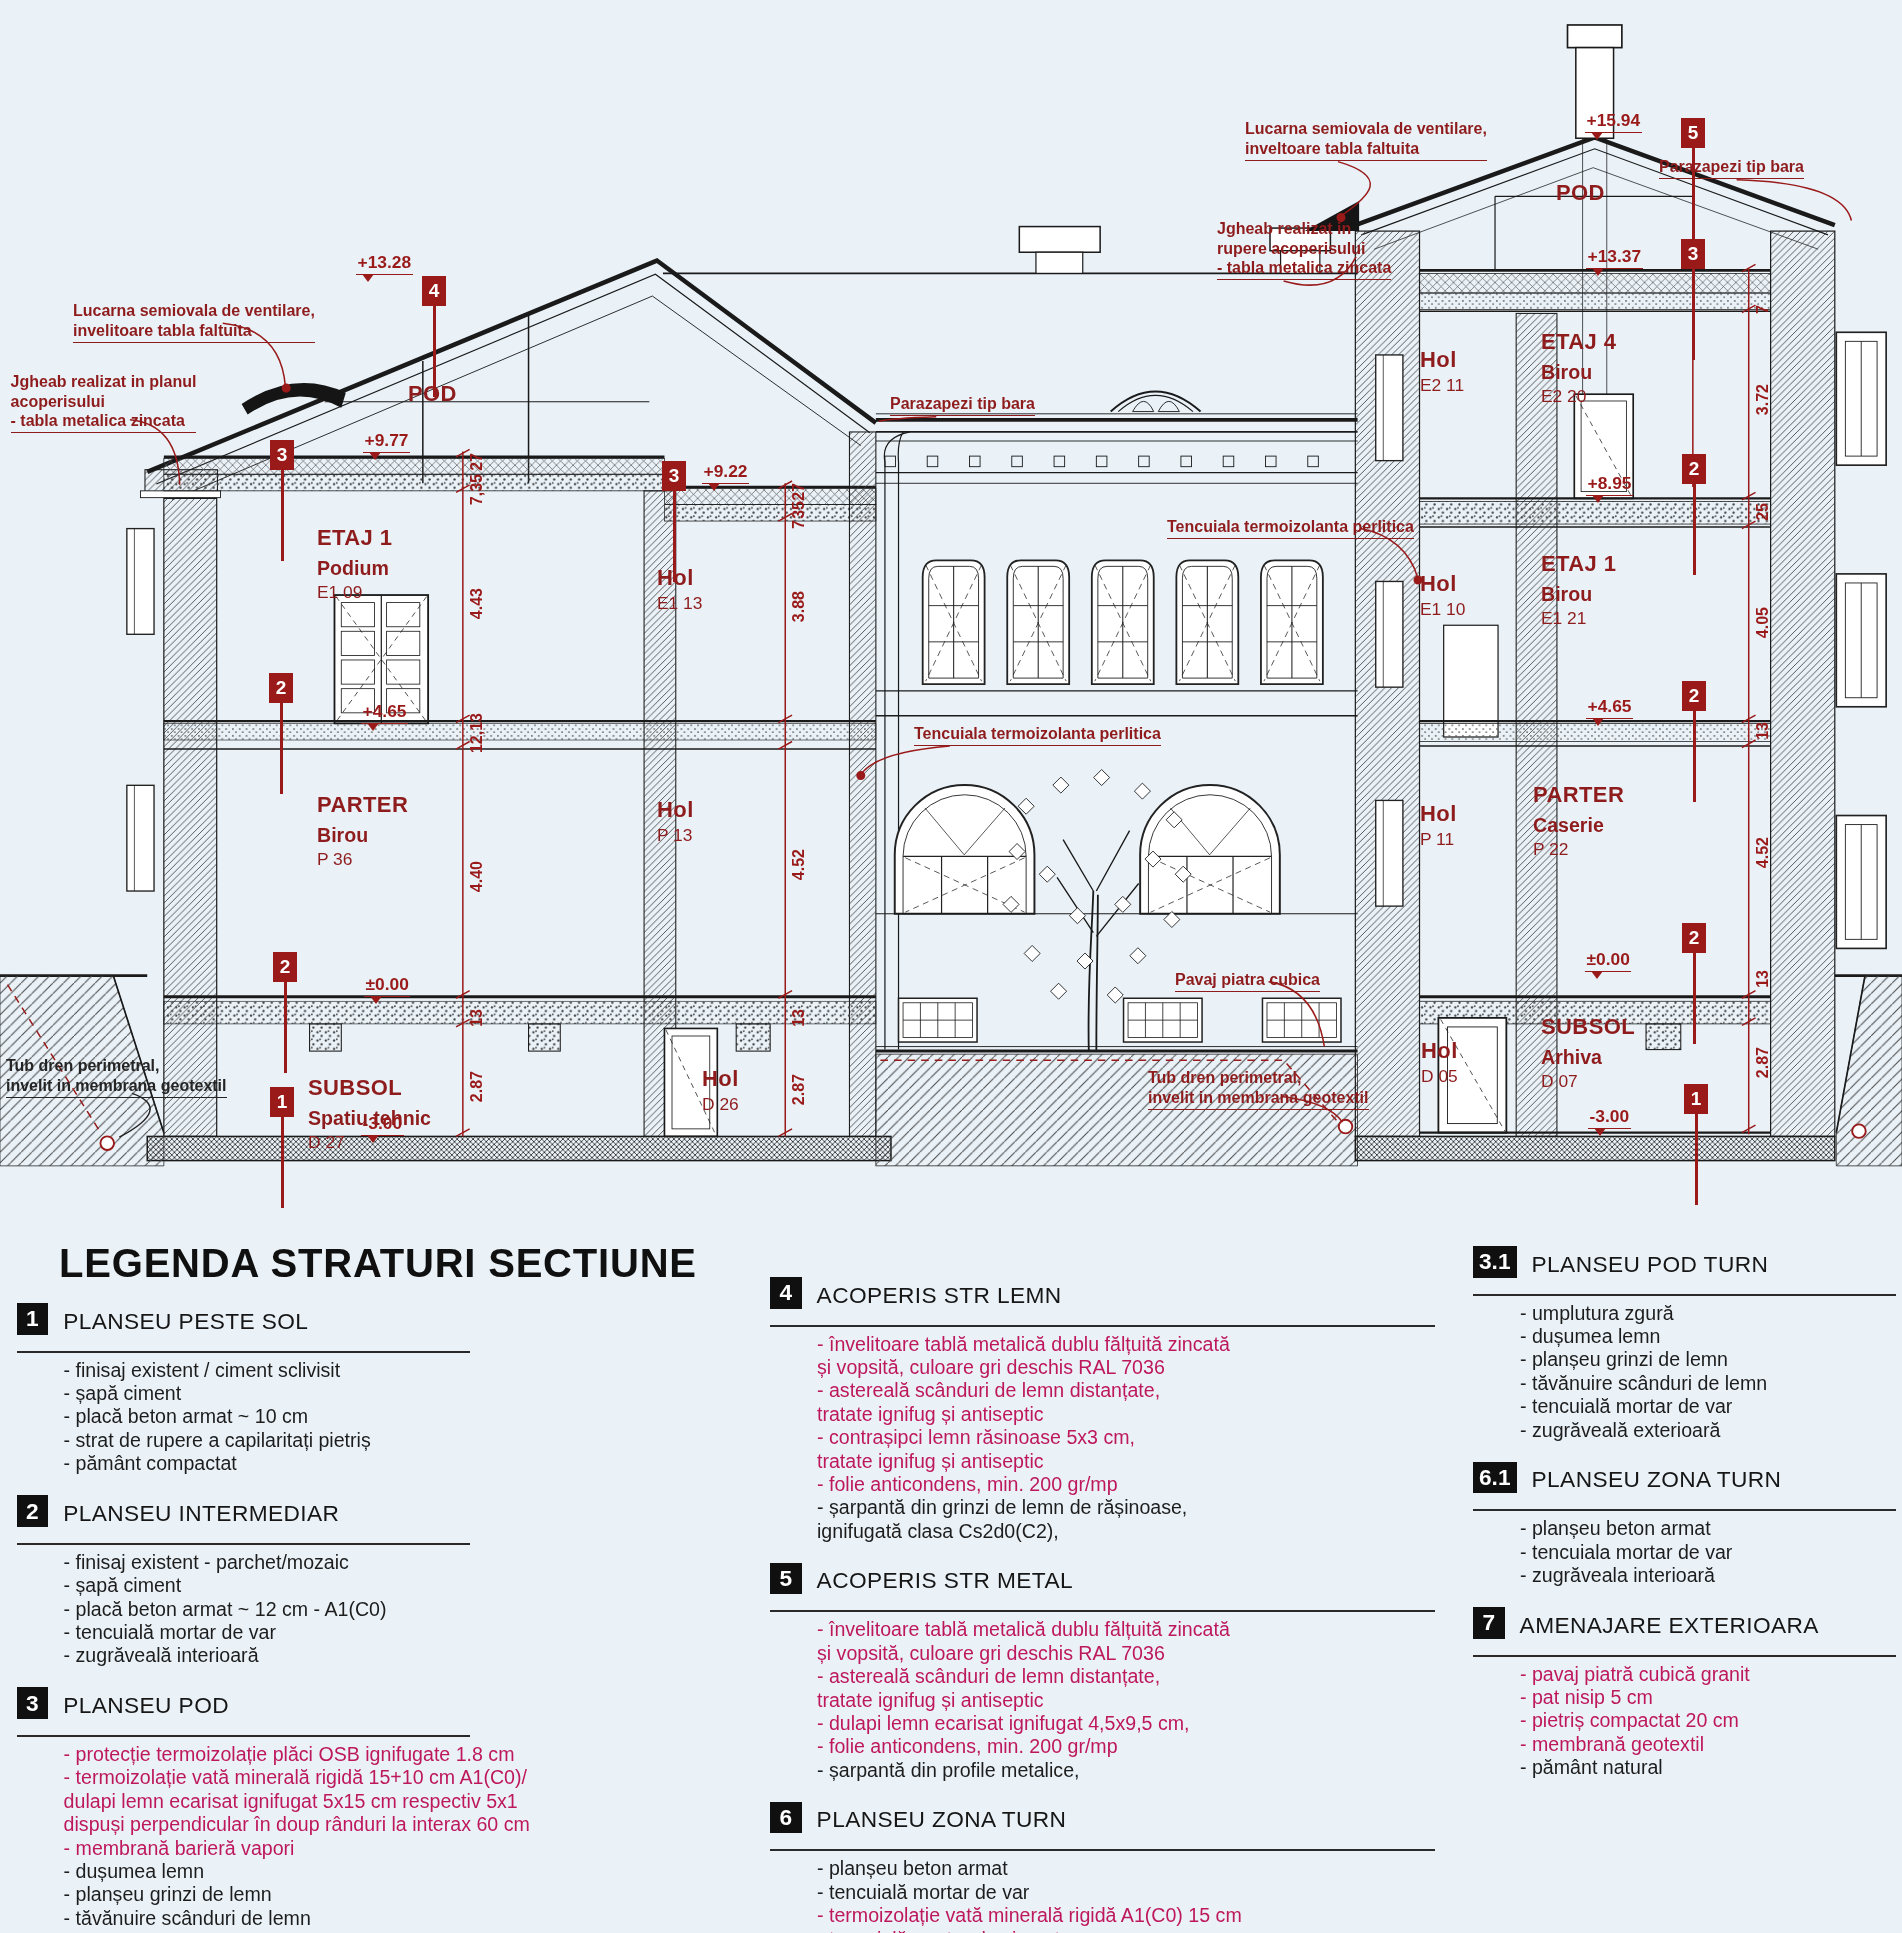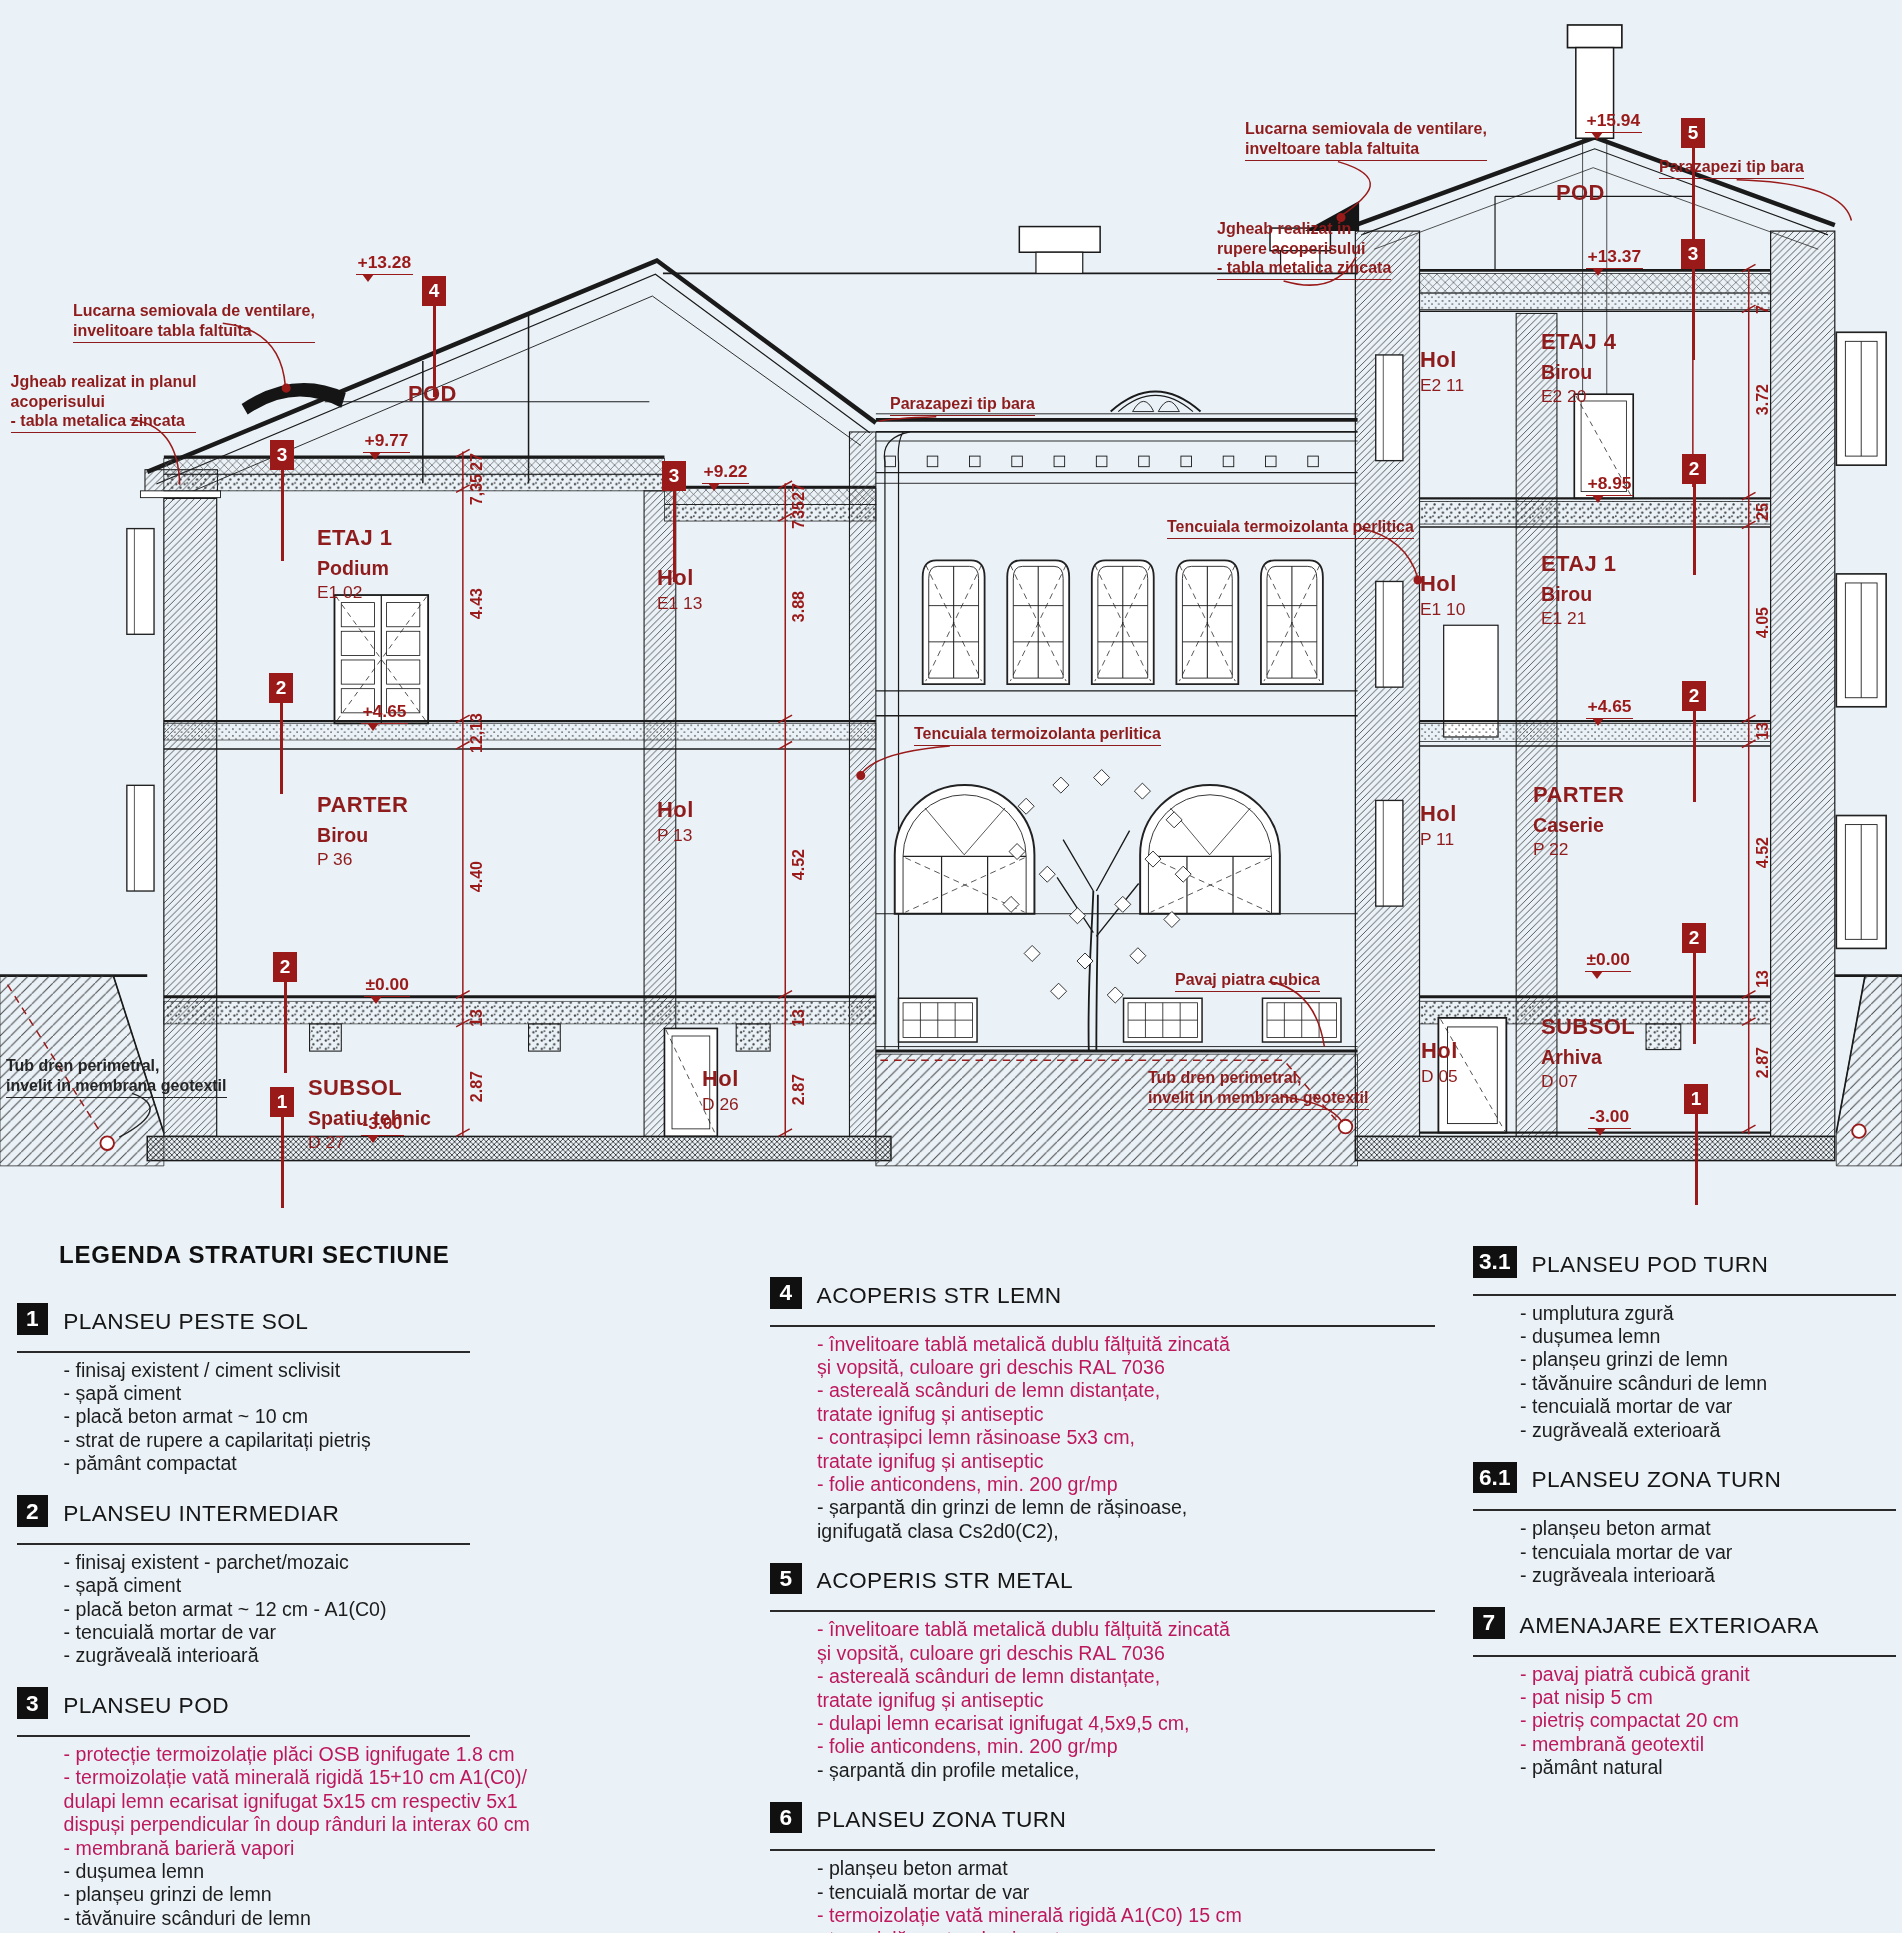--- a/index.html
+++ b/index.html
@@ -13,21 +13,21 @@
   .room .r3{font-size:17.4px;font-weight:400;margin-top:1.5px;}
   .lvl{position:absolute;color:#9a1a1a;font-size:17.4px;font-weight:700;border-bottom:1.5px solid #9a1a1a;padding:0 1.5px 0.8px 1.5px;white-space:nowrap;}
   .lvl::after{content:'';position:absolute;left:6px;top:100%;border:6px solid transparent;border-top:8.3px solid #9a1a1a;}
   .marker{position:absolute;background:#9a1a1a;color:#fff;font-size:19px;font-weight:700;width:24px;height:30px;display:flex;align-items:center;justify-content:center;}
   .marker::after{content:'';position:absolute;top:100%;left:11.3px;width:2.3px;height:91px;background:#9a1a1a;}
   .dim{position:absolute;color:#9a1a1a;font-size:16px;font-weight:700;writing-mode:vertical-rl;transform:rotate(180deg);white-space:nowrap;}
   .co{position:absolute;color:#8f1c1c;font-weight:700;font-size:16px;line-height:19.6px;border-bottom:1.9px solid #8f1c1c;padding-bottom:1.5px;white-space:nowrap;}
   .co.black{color:#242424;border-color:#242424;}
   
   #legend{position:absolute;left:0;top:1208px;width:1902px;}
-  .legend-title{position:absolute;left:59px;top:33px;font-size:24px;font-weight:700;color:#101010;letter-spacing:0.8px;}
+  .legend-title{position:absolute;left:59px;top:33px;font-size:40px;font-weight:700;color:#101010;letter-spacing:0.8px;}
   .lcol{position:absolute;top:0;}
   #lcol-0{left:16.6px;width:453px;top:95px;}
   #lcol-1{left:770px;width:665px;top:69px;}
   #lcol-2{left:1473px;width:423px;top:38px;}
   .lsec{margin-bottom:19.6px;}
   .lsec-head{display:flex;align-items:flex-end;gap:15px;border-bottom:2.3px solid #2a2a2a;padding-bottom:16px;margin-bottom:6px;}
   .lnum{background:#101010;color:#fff;font-weight:700;font-size:22.7px;padding:2.3px 6px;min-width:19.6px;text-align:center;}
   .ltitle{font-size:22.7px;color:#161616;letter-spacing:0.4px;}
   .lline{font-size:19.6px;line-height:23.4px;padding-left:47px;white-space:nowrap;}
   .lline.k{color:#1d1d1d;}
@@ -373,21 +373,21 @@
   </g>
 </svg>
 
 <div id="labels">
       <div class="room" style="left: 408px; top: 381px;">
         <div class="r1">POD</div>
       </div>
       <div class="room" style="left: 317px; top: 525px;">
         <div class="r1">ETAJ 1</div>
         <div class="r2">Podium</div>
-        <div class="r3">E1 02</div>
+        <div class="r3">E1 09</div>
       </div>
       <div class="room" style="left: 657px; top: 565px;">
         <div class="r1">Hol</div>
         <div class="r3">E1 13</div>
       </div>
       <div class="room" style="left: 317px; top: 792px;">
         <div class="r1">PARTER</div>
         <div class="r2">Birou</div>
         <div class="r3">P 36</div>
       </div>

